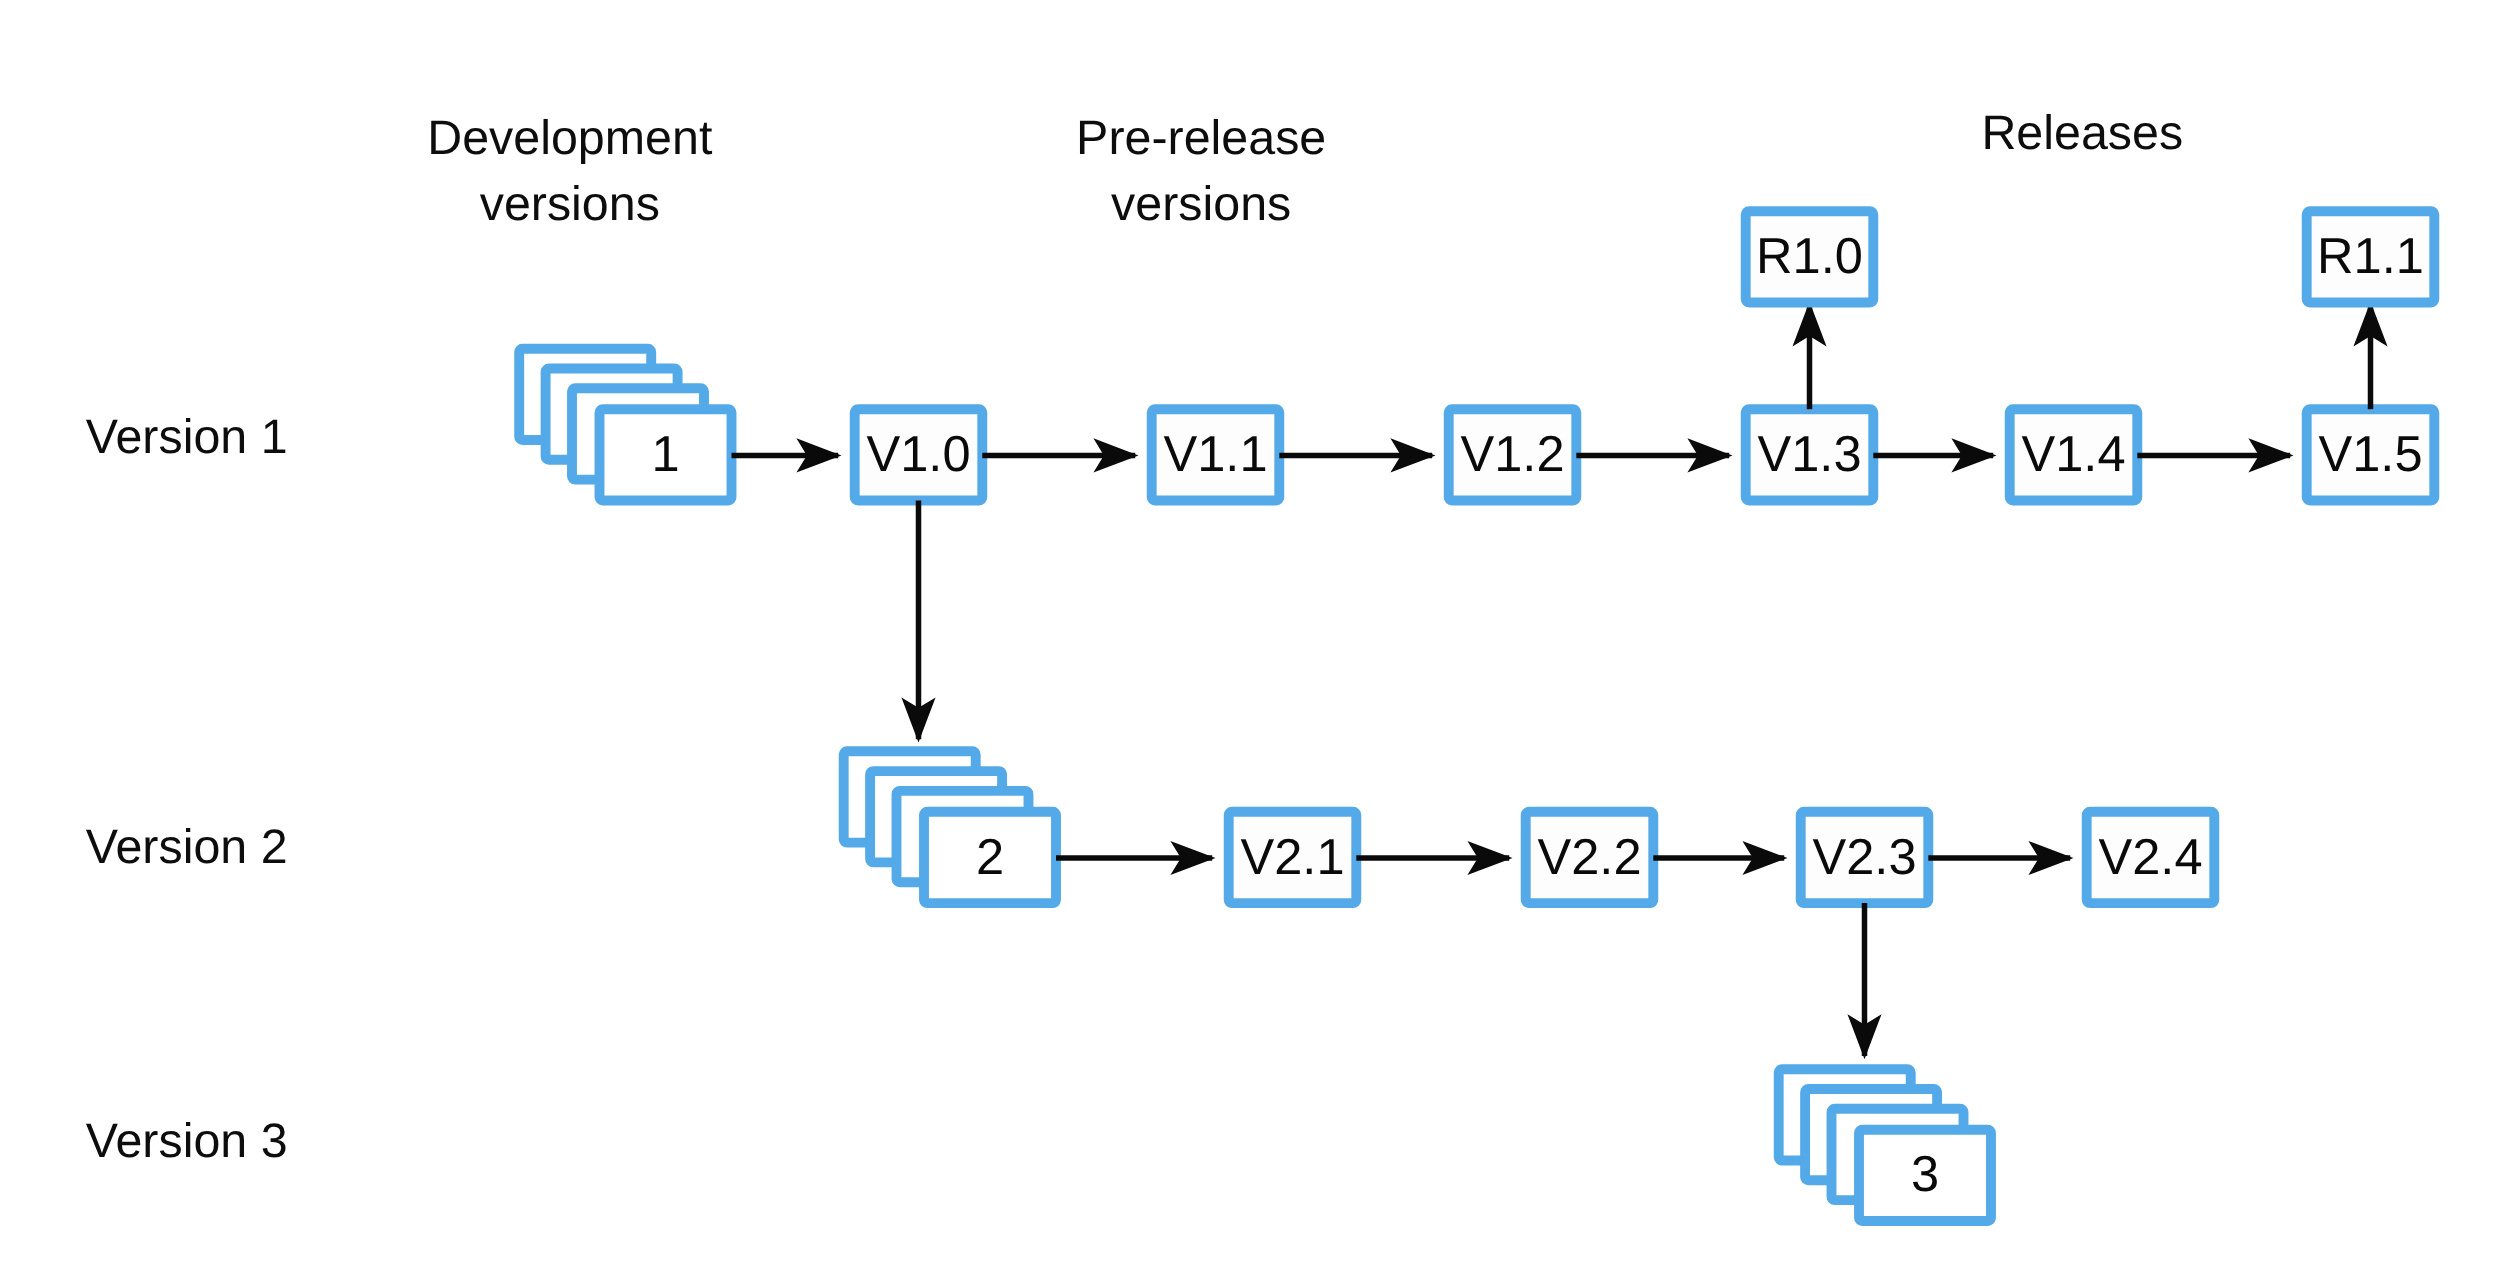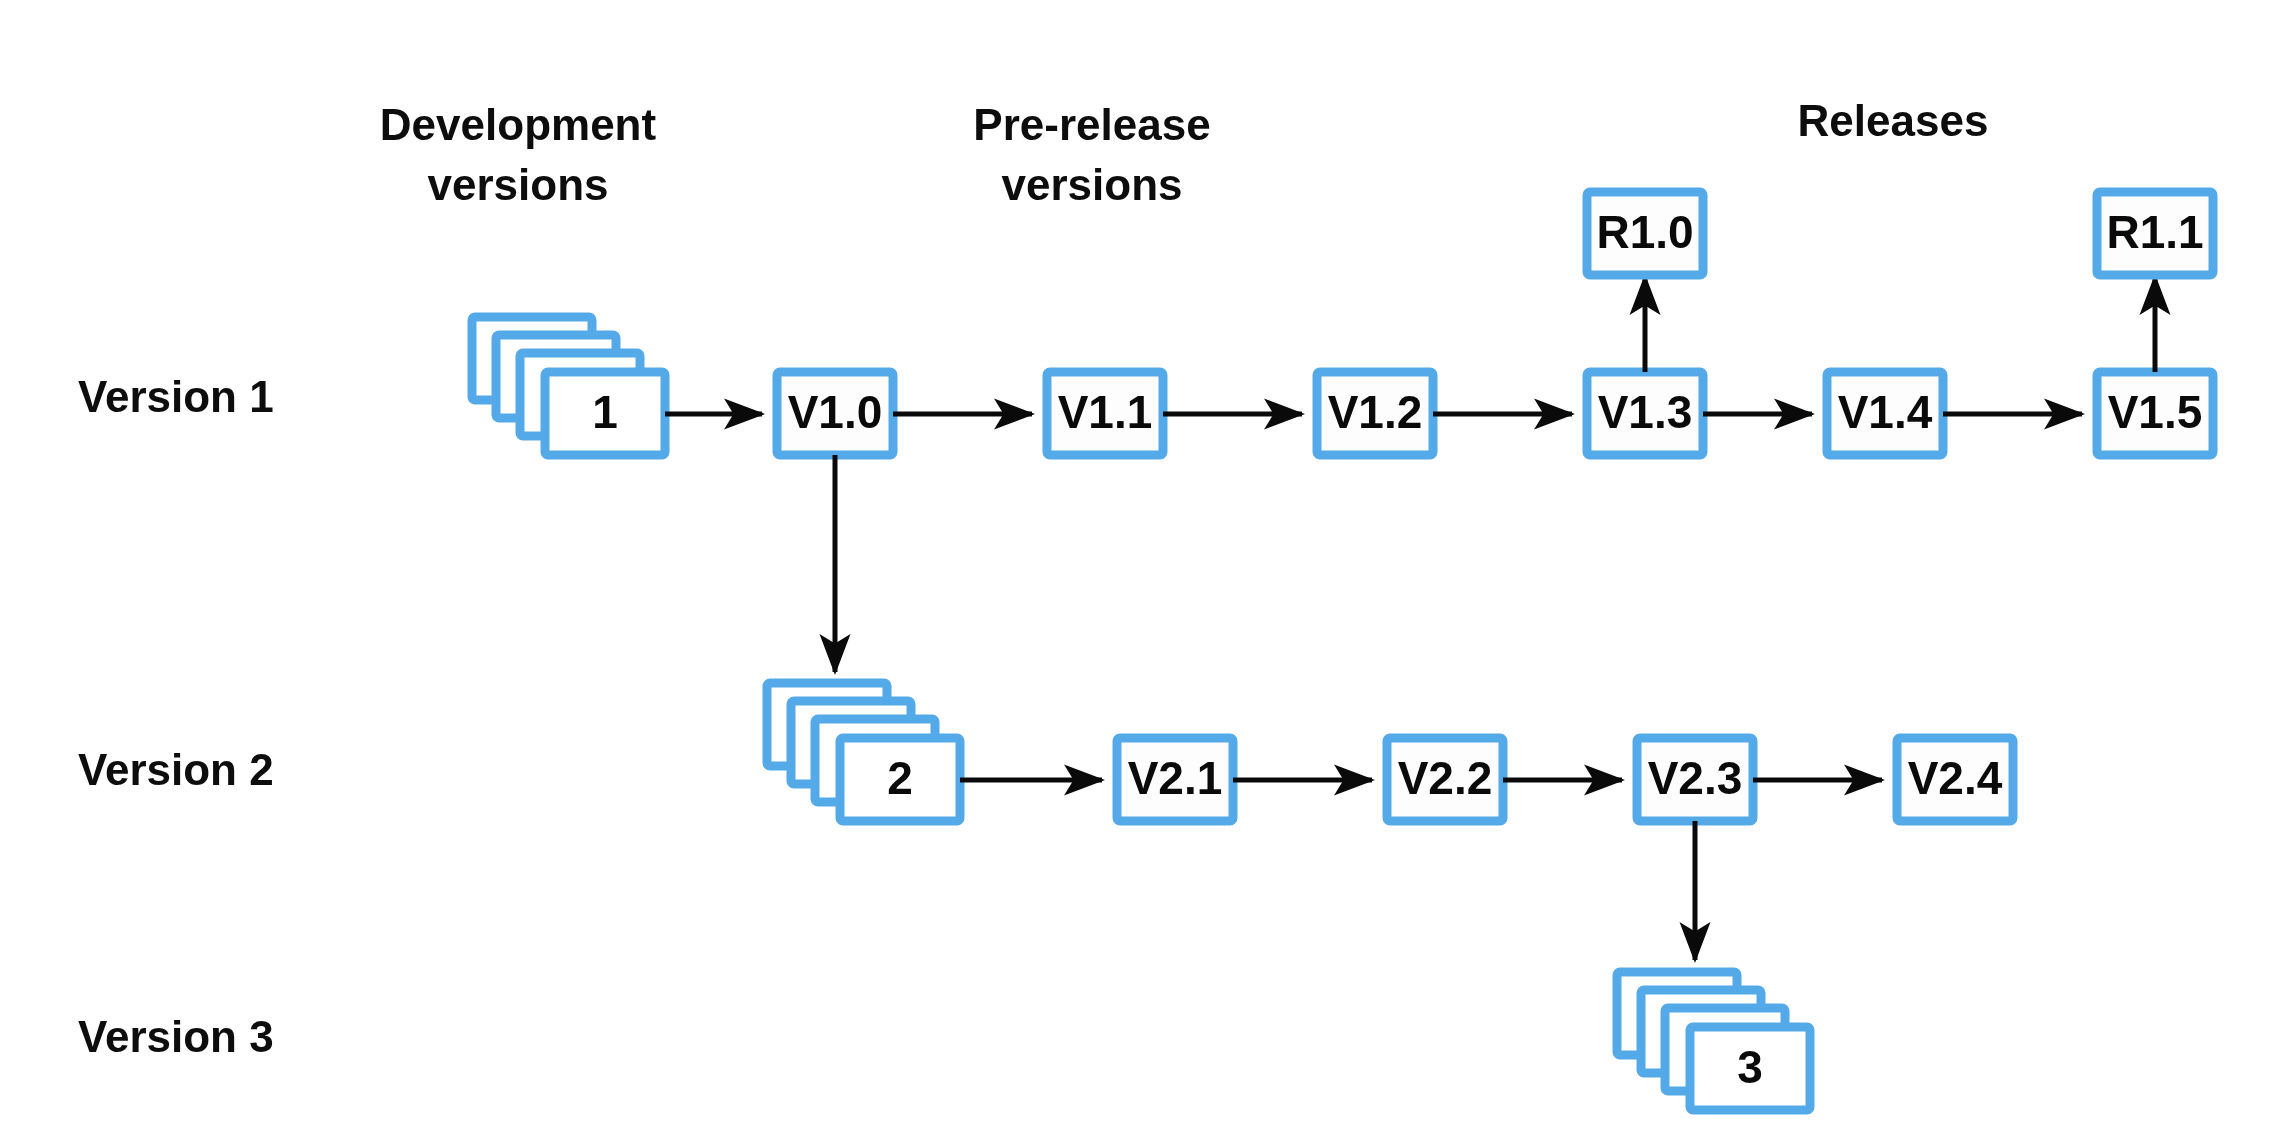--- a/index.html
+++ b/index.html
@@ -11,21 +11,20 @@
     width: 2290px;
     height: 1148px;
     font-family: "Liberation Sans", sans-serif;
     overflow: hidden;
   }
   #diagram-root {
     position: relative;
     width: 2016px;
     height: 1148px;
     background: #ffffff;
-    font-weight: bold;
   }
   svg#diagram-svg {
     display: block;
     width: 2290px;
     height: 1148px;
   }
   .node-box {
     fill: #fdfdfd;
     stroke: #54a9e8;
     stroke-width: 9;

